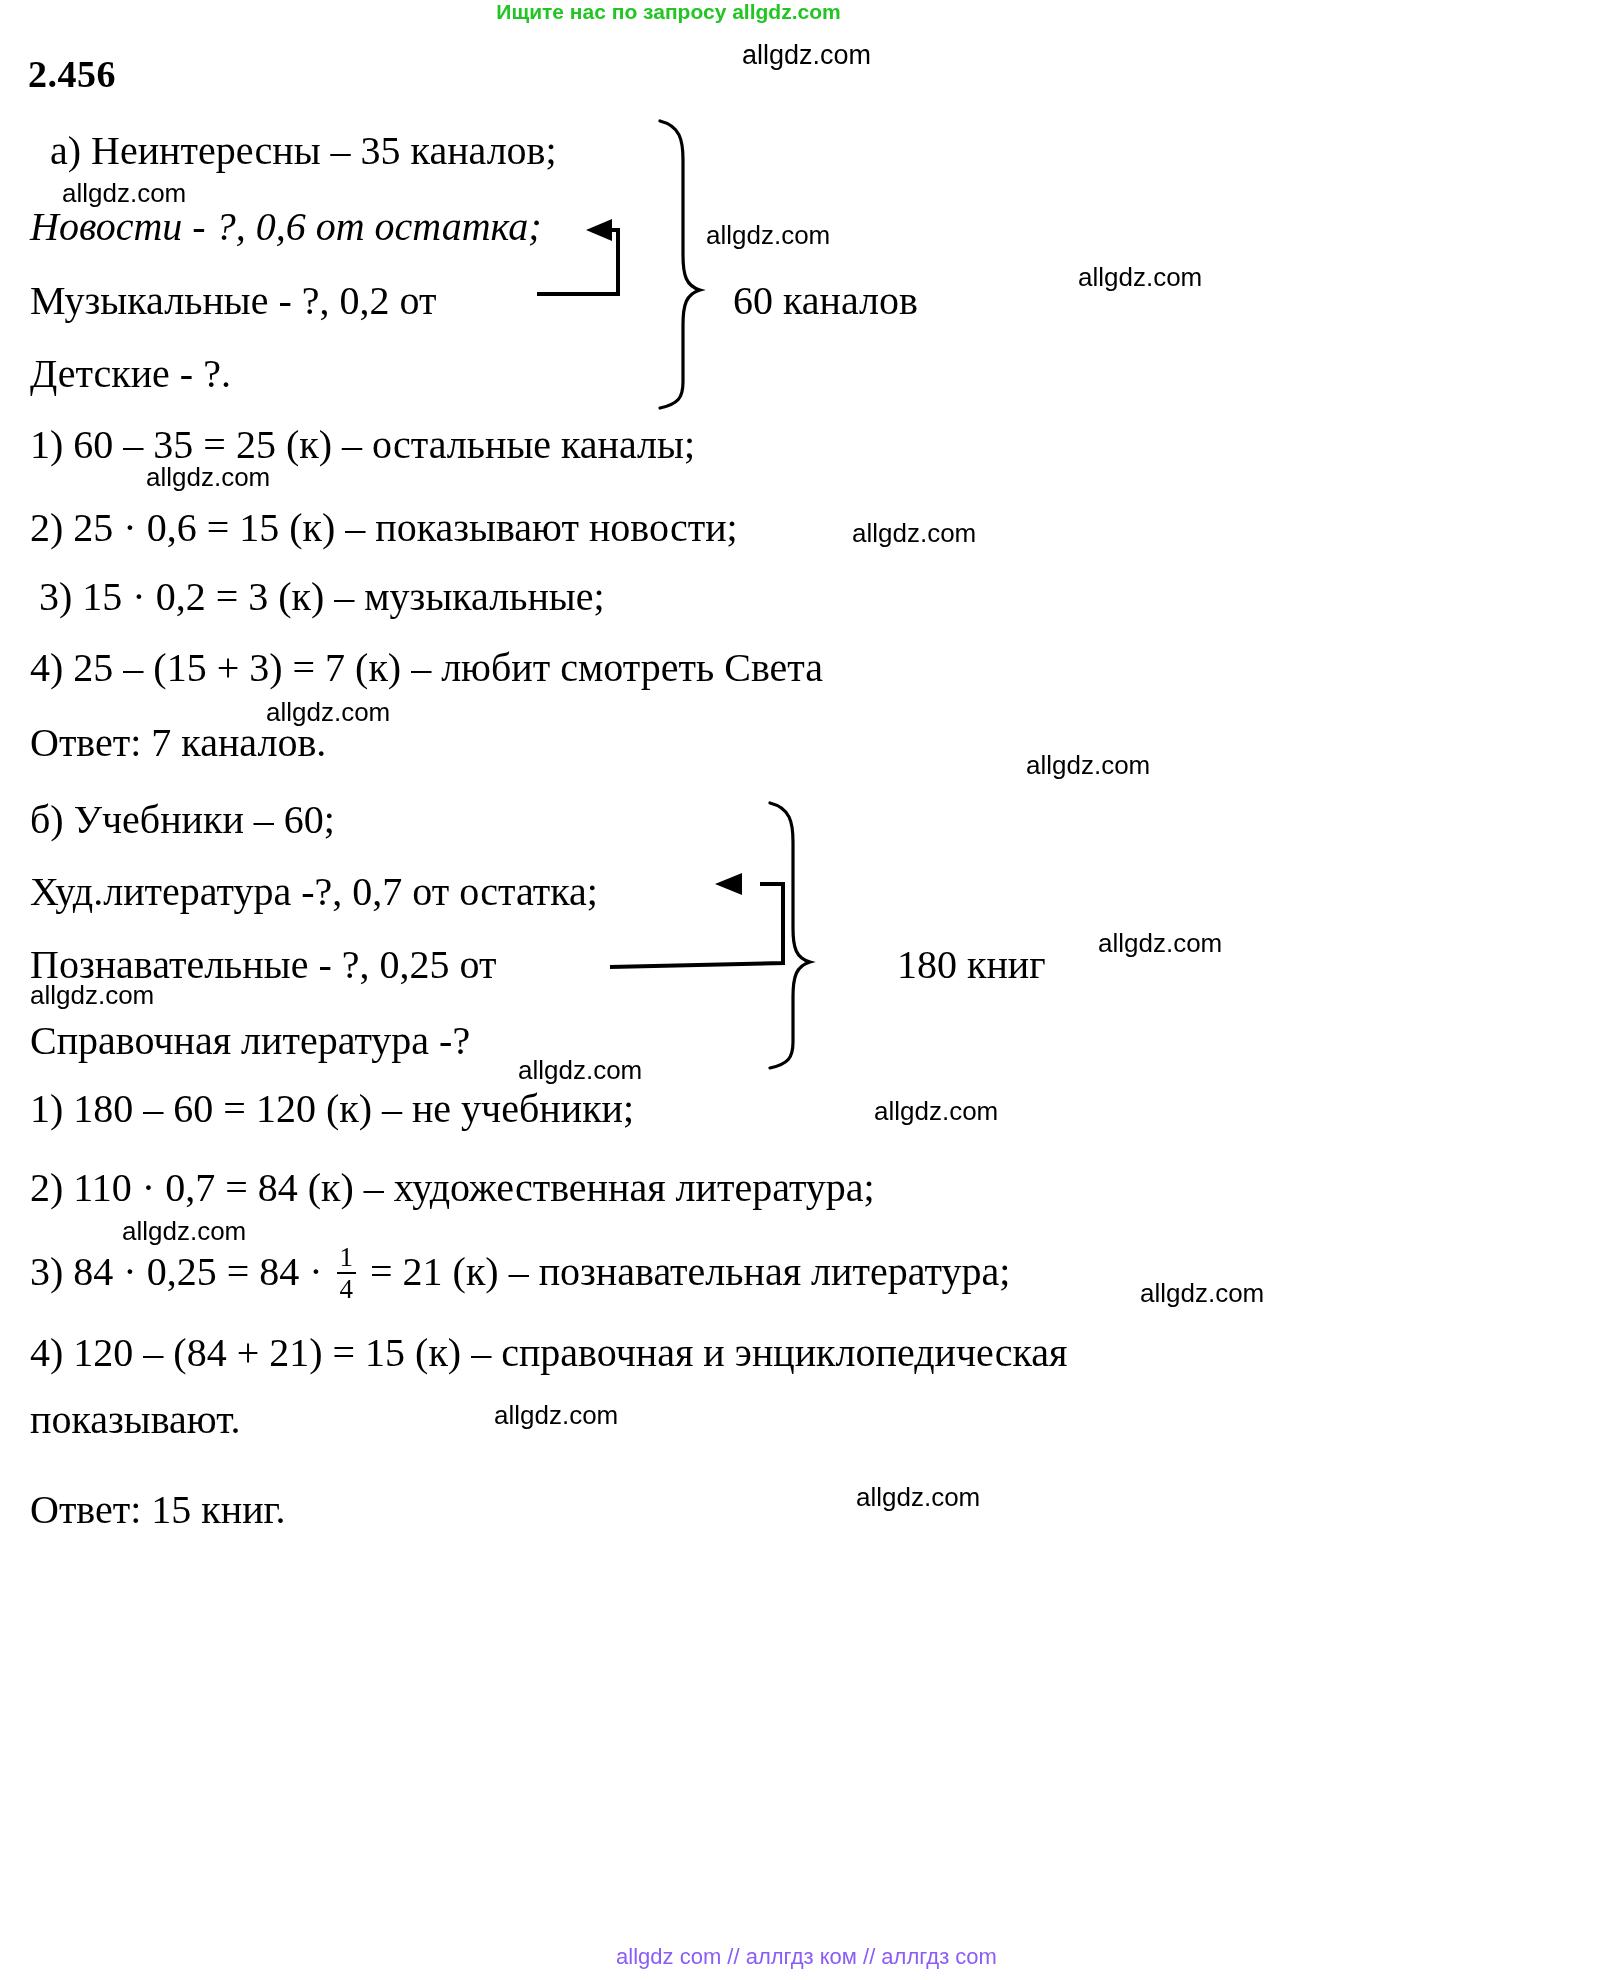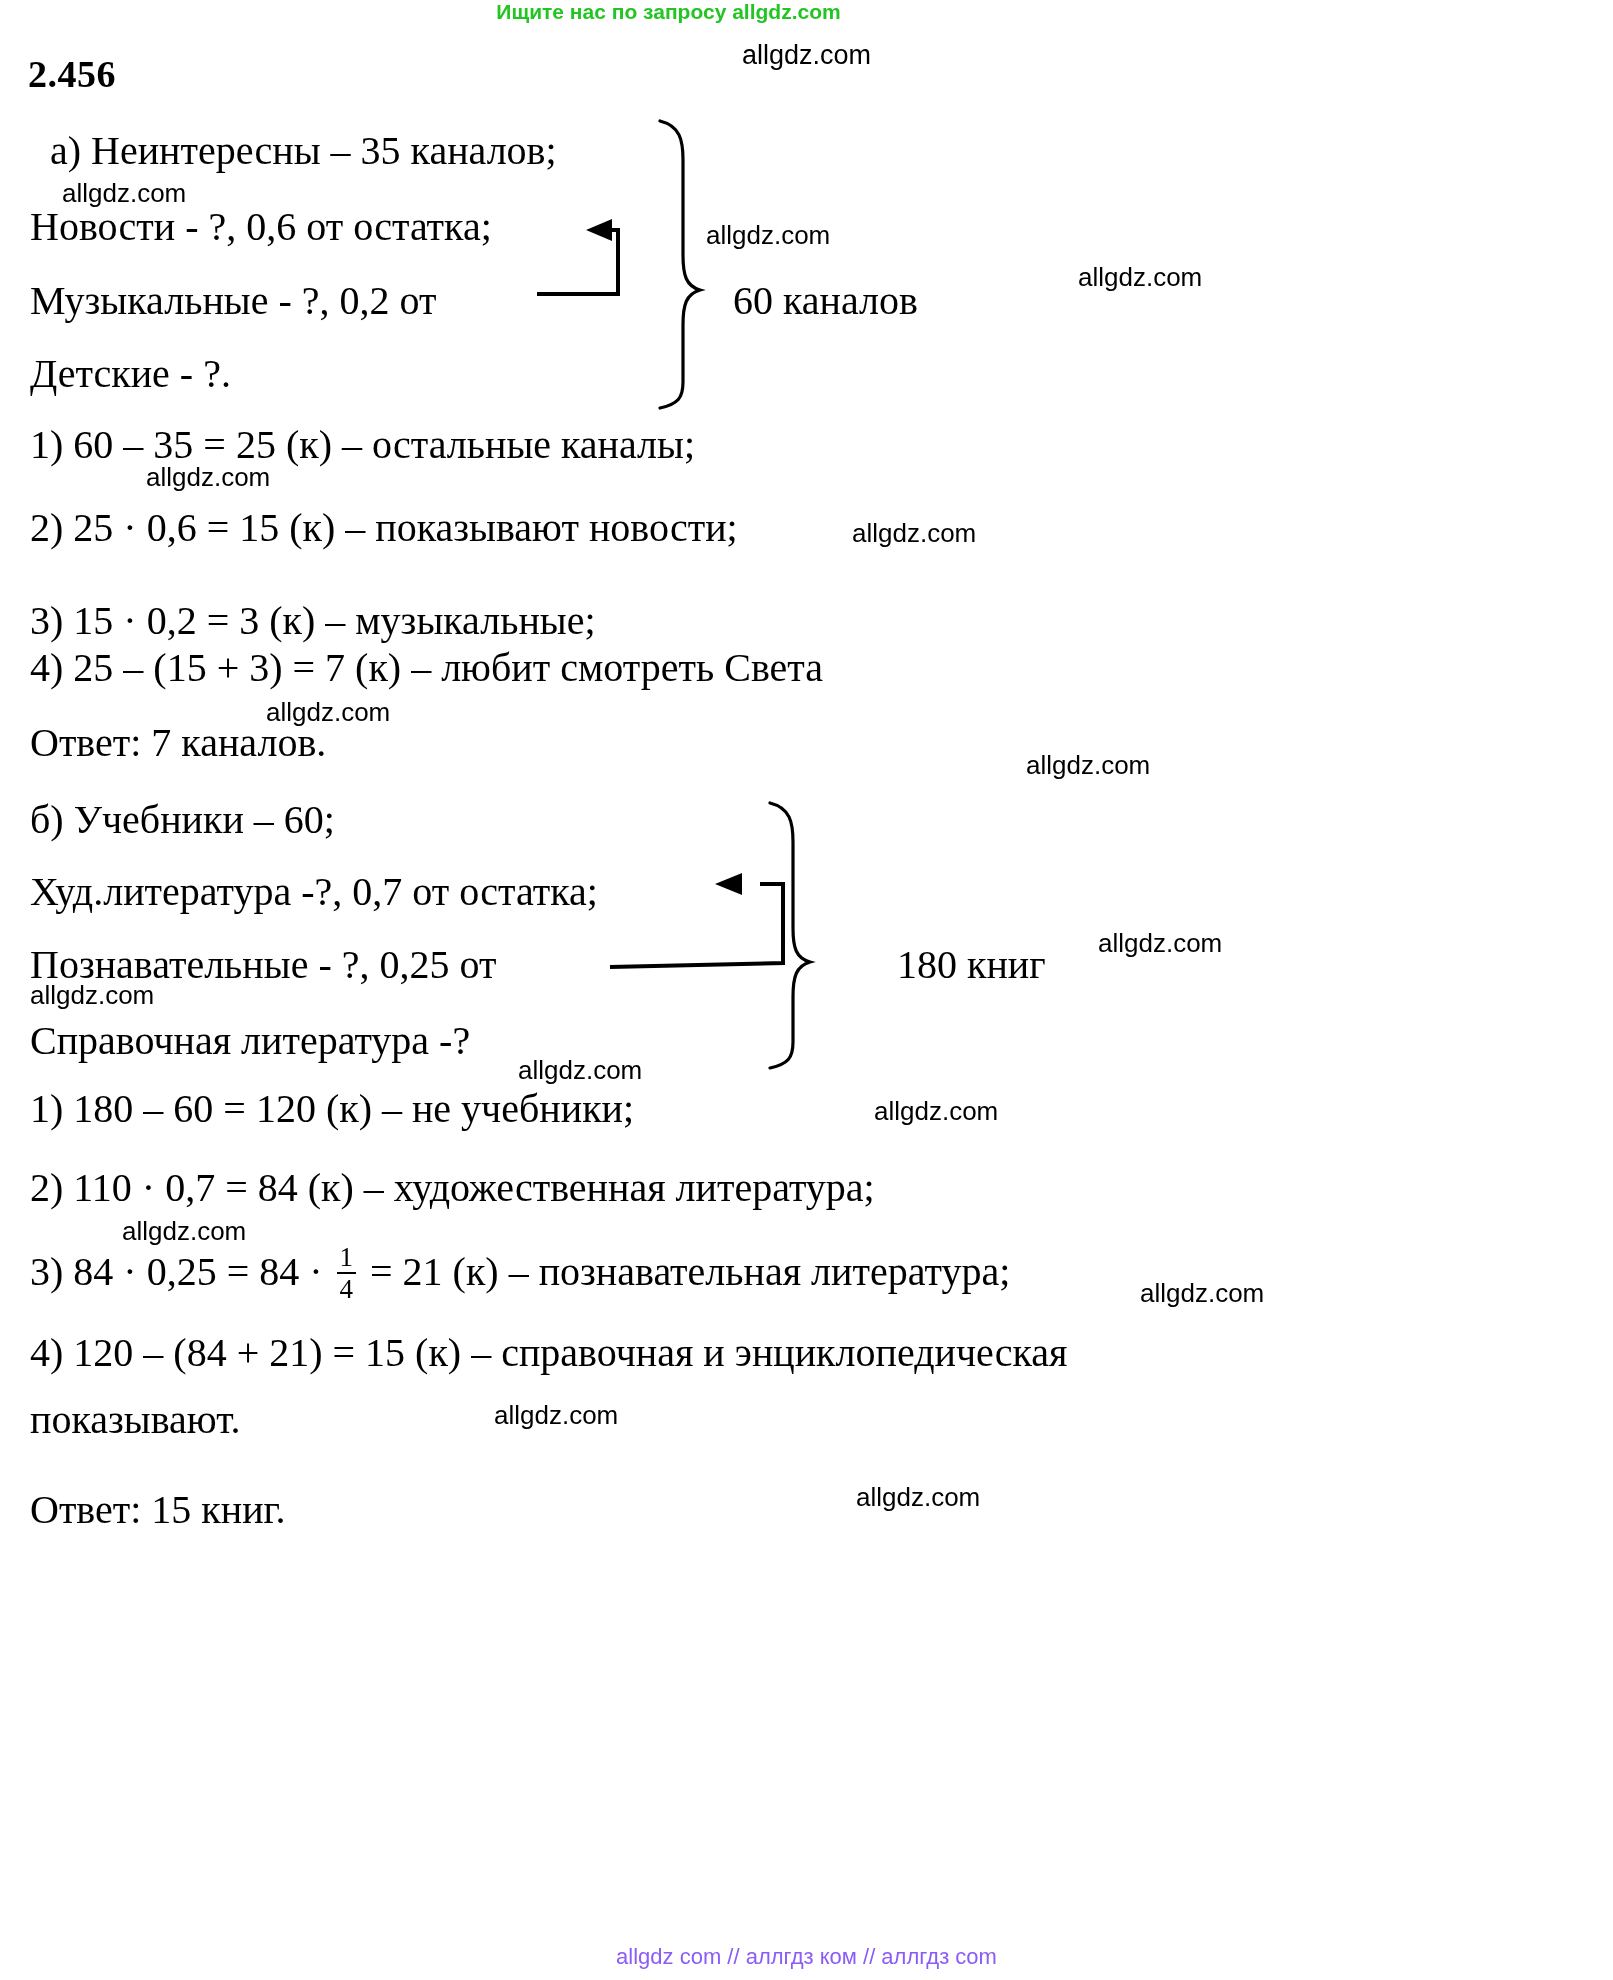--- a/index.html
+++ b/index.html
@@ -137,29 +137,29 @@
                  C 793 948, 796 958, 810 962
                  C 796 966, 793 977, 793 997
                  L 793 1042
                  C 793 1058, 788 1064, 770 1068" fill="none" stroke="#000000" stroke-width="3.2" stroke-linecap="round"></path>
 
     <path d="M 610 967 L 783 963 L 783 884 L 760 884" fill="none" stroke="#000000" stroke-width="4"></path>
     <polygon points="715,884 742,873 742,895" fill="#000000"></polygon>
   </svg>
 
   <div class="ln" style="left:30px; top:131px;margin-left:20px;">а) Неинтересны – 35 каналов;</div>
-  <div class="ln" style="left:30px; top:207px;">Новости - ?, 0,6 от остатка;</div>
+  <div class="ln" style="left:30px; top:207px;font-style:italic;">Новости - ?, 0,6 от остатка;</div>
   <div class="ln" style="left:30px; top:281px;">Музыкальные - ?, 0,2 от</div>
   <div class="ln" style="left:30px; top:354px;">Детские - ?.</div>
 
   <div class="ln" style="left:733px; top:281px;">60 каналов</div>
 
   <div class="ln" style="left:30px; top:425px;">1) 60 – 35 = 25 (к) – остальные каналы;</div>
   <div class="ln" style="left:30px; top:508px;">2) 25 · 0,6 = 15 (к) – показывают новости;</div>
-  <div class="ln" style="left:30px; top:577px;margin-top:24px;">3) 15 · 0,2 = 3 (к) – музыкальные;</div>
+  <div class="ln" style="left:39px; top:577px;">3) 15 · 0,2 = 3 (к) – музыкальные;</div>
   <div class="ln" style="left:30px; top:648px;">4) 25 – (15 + 3) = 7 (к) – любит смотреть Света</div>
 
   <div class="ln" style="left:30px; top:723px;">Ответ: 7 каналов.</div>
 
   <div class="ln" style="left:30px; top:800px;">б) Учебники – 60;</div>
   <div class="ln" style="left:30px; top:872px;">Худ.литература -?, 0,7 от остатка;</div>
   <div class="ln" style="left:30px; top:945px;">Познавательные - ?, 0,25 от</div>
   <div class="ln" style="left:30px; top:1021px;">Справочная литература -?</div>
 
   <div class="ln" style="left:897px; top:945px;">180 книг</div>

